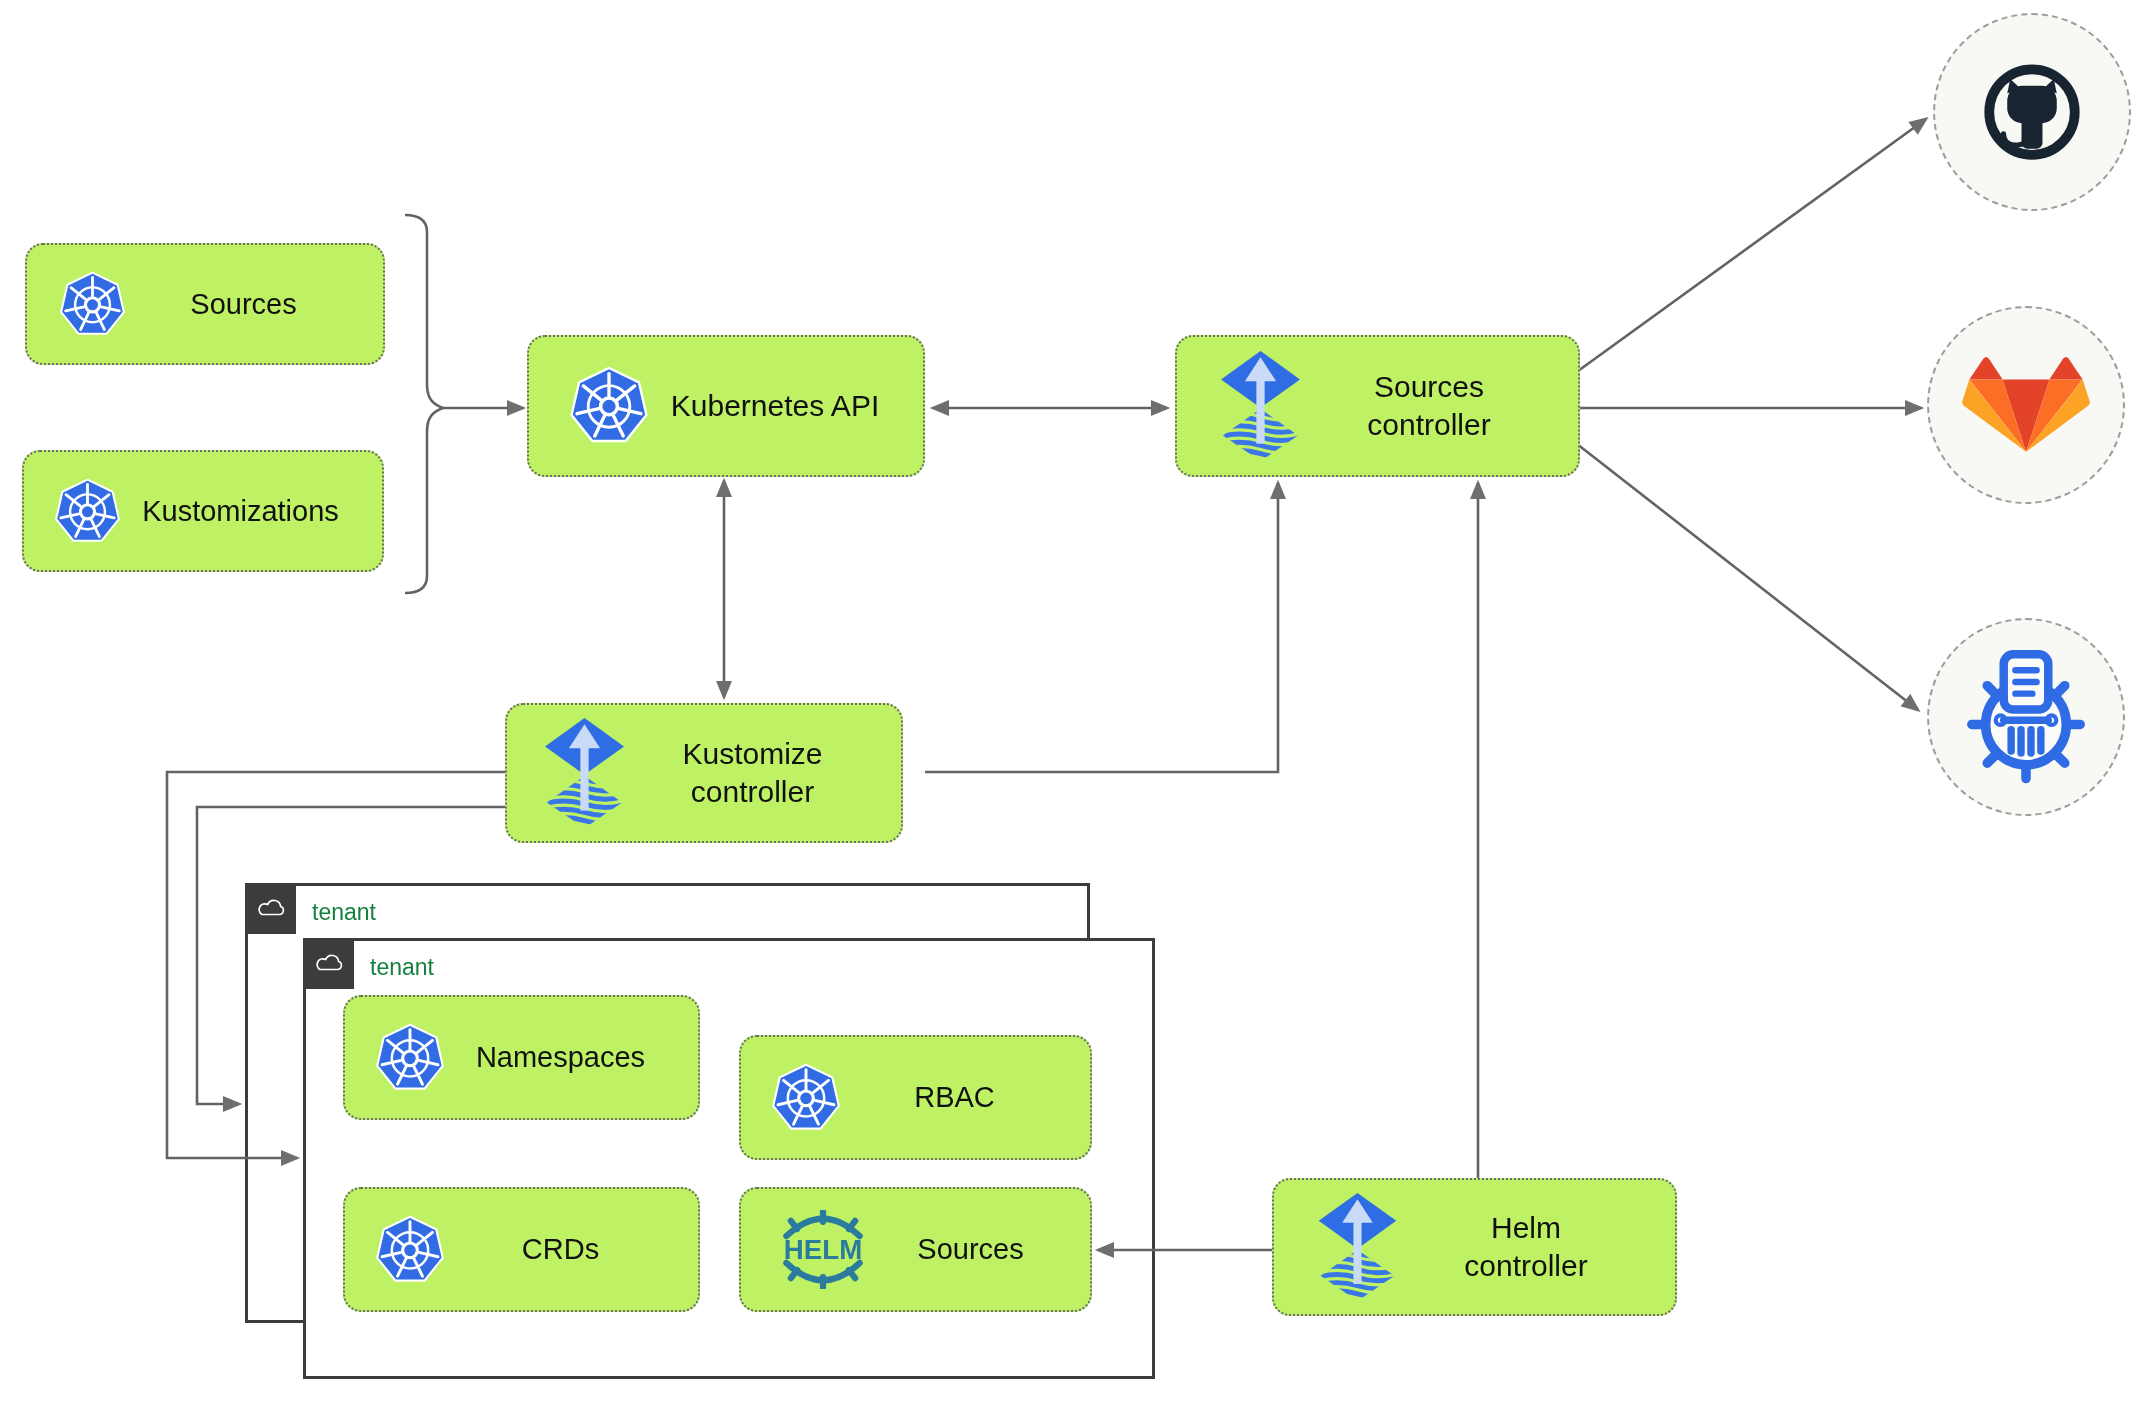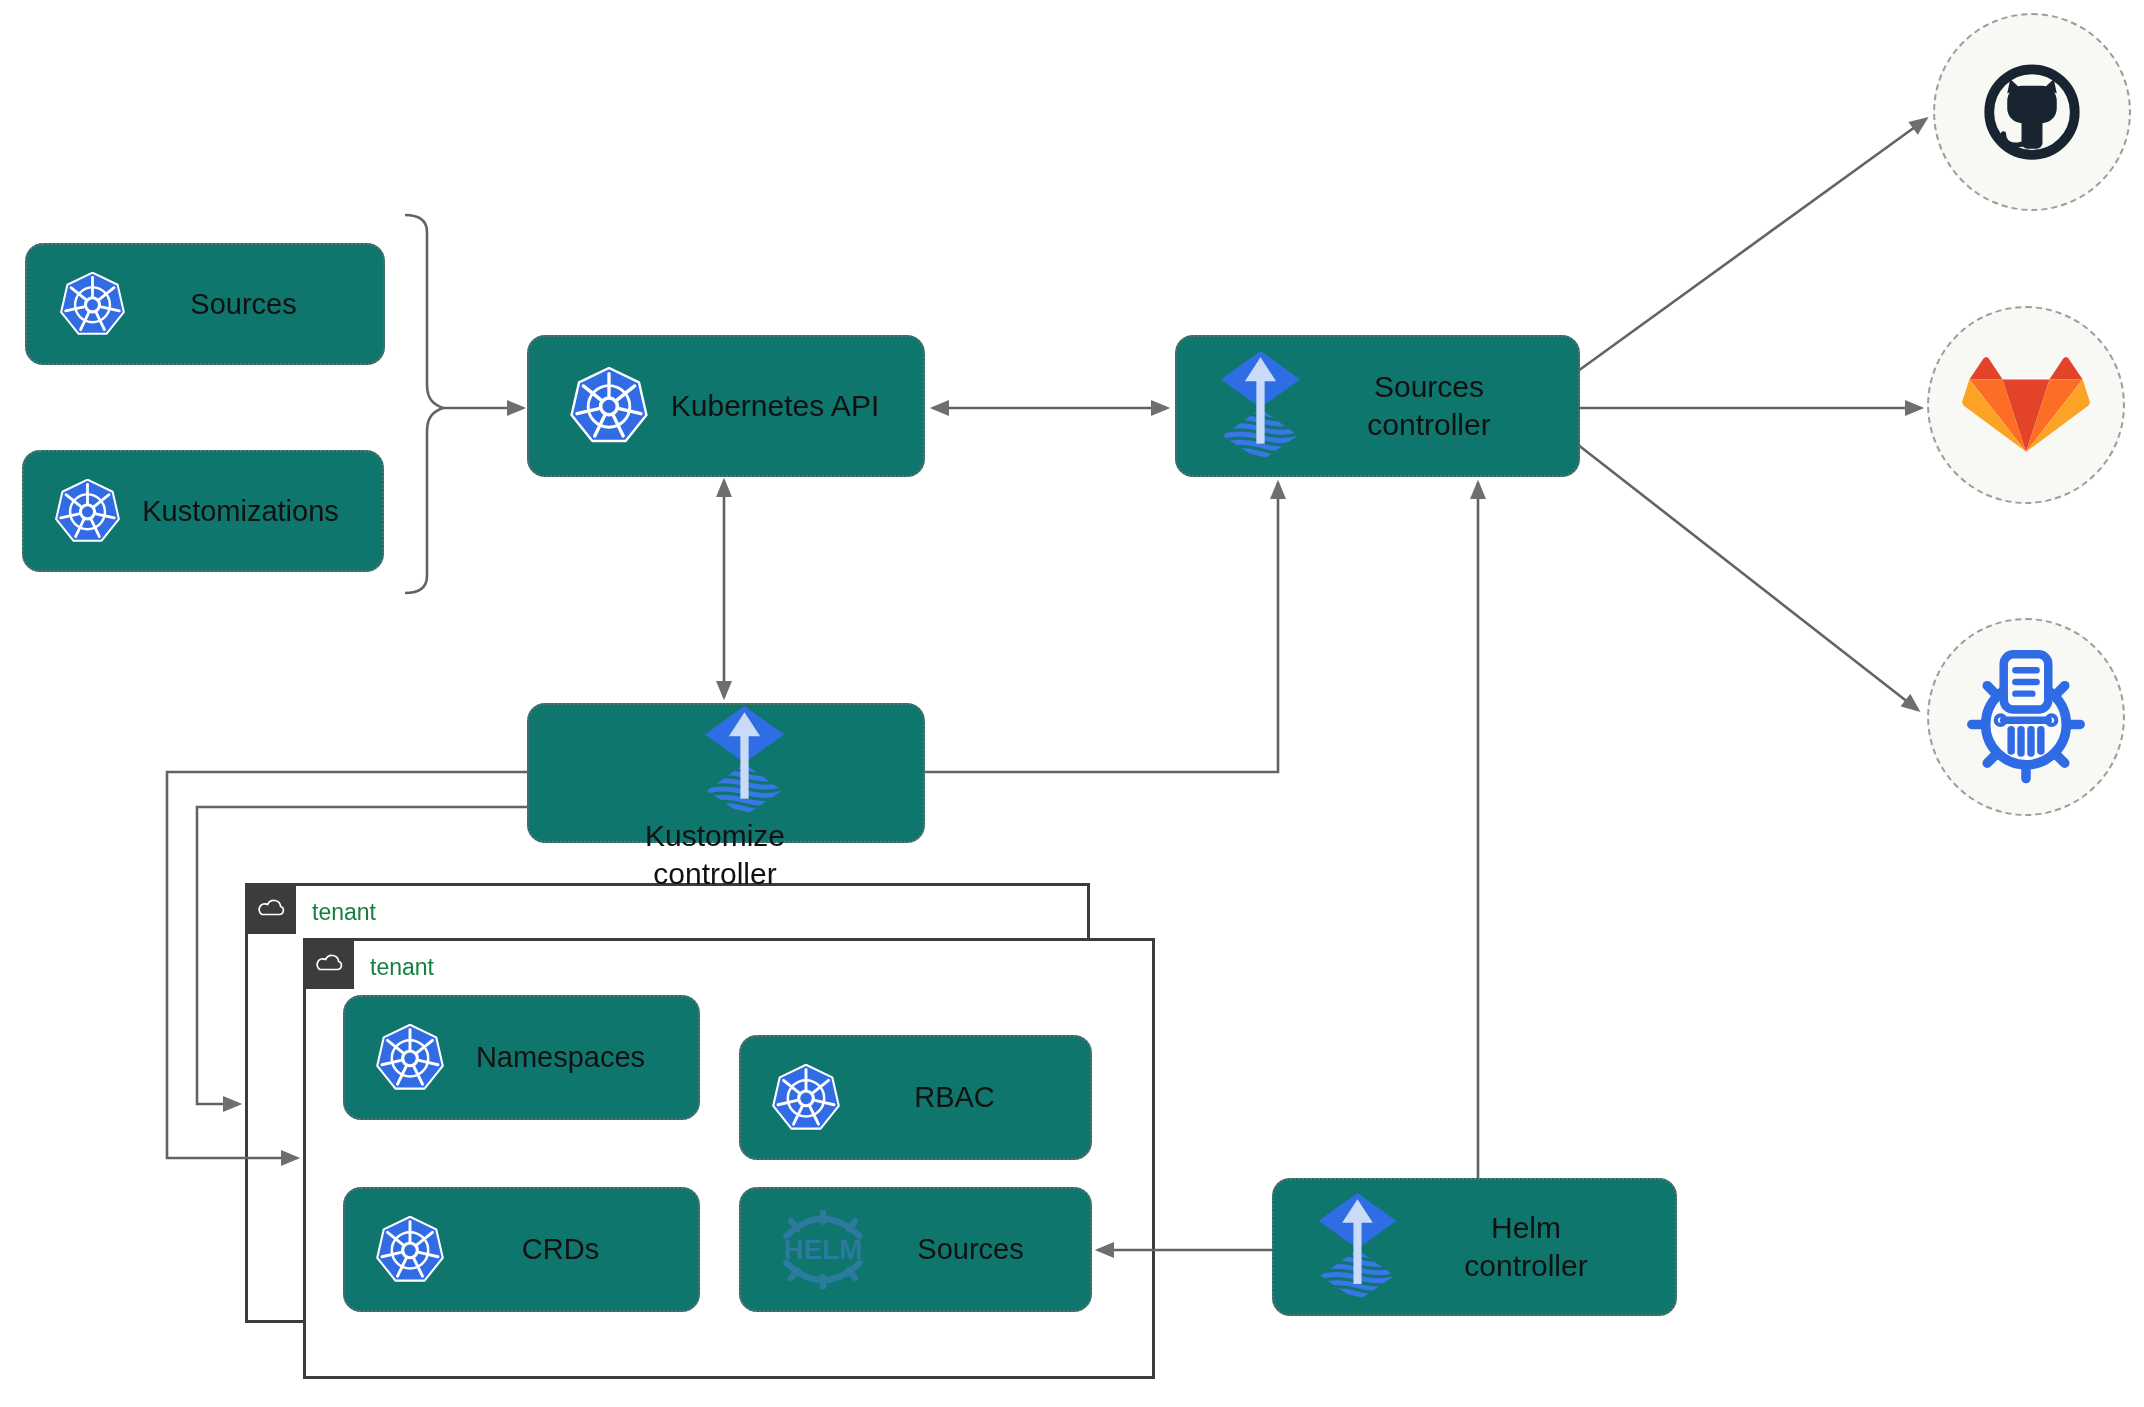--- a/index.html
+++ b/index.html
@@ -1,19 +1,19 @@
 <!DOCTYPE html>
 <html><head>
 <meta charset="utf-8">
 <style>
   html,body{margin:0;padding:0;background:#fff;}
   .canvas{position:relative;width:2144px;height:1407px;background:#ffffff;
           font-family:"Liberation Sans",sans-serif;overflow:hidden;}
   .wires{position:absolute;left:0;top:0;z-index:5;pointer-events:none;}
-  .node{position:absolute;z-index:10;background:#0f766e;border:2.5px dotted #6b6b6b;
+  .node{position:absolute;z-index:10;background:#bef264;border:2.5px dotted #6b6b6b;
         border-radius:18px;display:flex;align-items:center;box-sizing:border-box;}
   .node-label{flex:1;text-align:center;padding-right:22px;font-size:30px;color:#111;
               white-space:pre-line;line-height:1.27;}
   .node-label.sm{font-size:29px;}
   .icon-wrap{display:flex;align-items:center;justify-content:center;}
   .tenant{position:absolute;background:#ffffff;border:3px solid #3c3c3c;box-sizing:border-box;}
   .tenant-back{z-index:1;}
   .tenant-front{z-index:2;}
   .tenant-header{position:absolute;left:-3px;top:-3px;width:51px;height:51px;background:#3c3c3c;
                  display:flex;align-items:center;justify-content:center;}
@@ -187,21 +187,21 @@
   <div class="node" style="left:1175px;top:335px;width:405px;height:142px;">
     <span class="icon-wrap" style="margin-left:42px;">
       <svg width="83" height="112">
           <use href="#sym-flux"></use>
         </svg>
       </span>
     <span class="node-label">Sources
 controller</span>
   </div>
 
-  <div class="node" style="left:527px;top:703px;width:398px;height:140px;flex-direction:column;">
+  <div class="node" style="left:505px;top:703px;width:398px;height:140px;">
     <span class="icon-wrap" style="margin-left:36px;">
       <svg width="83" height="112">
           <use href="#sym-flux"></use>
         </svg>
       </span>
     <span class="node-label">Kustomize
 controller</span>
   </div>
 
   <div class="node" style="left:1272px;top:1178px;width:405px;height:138px;">

